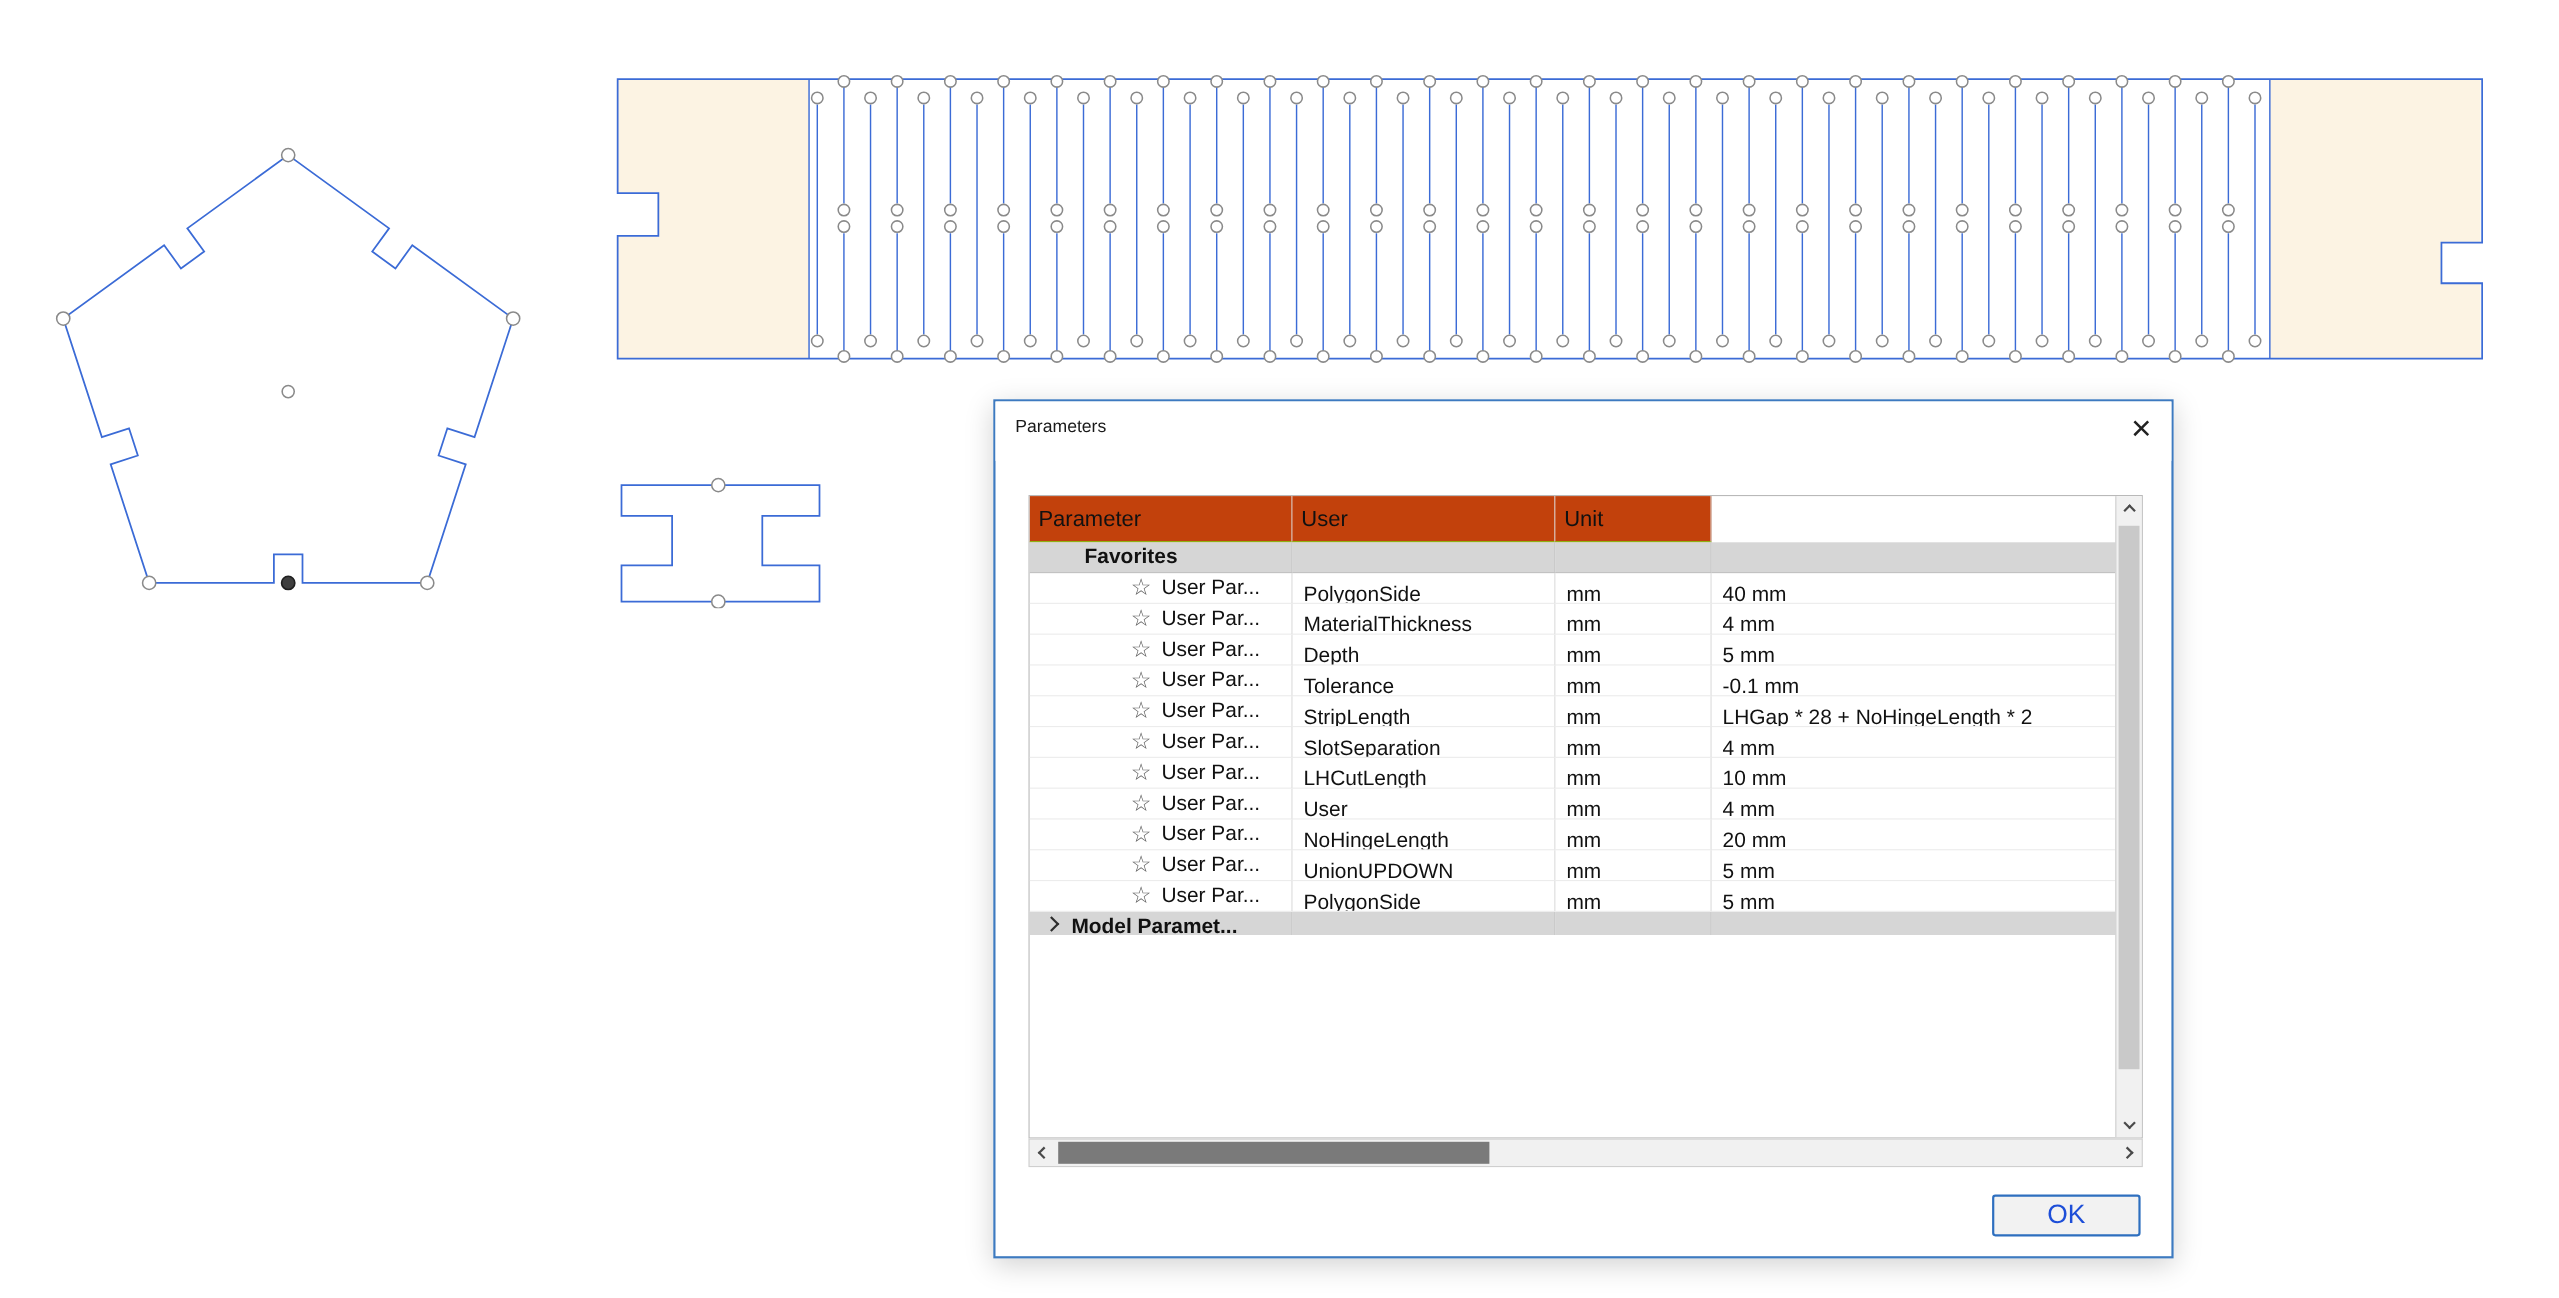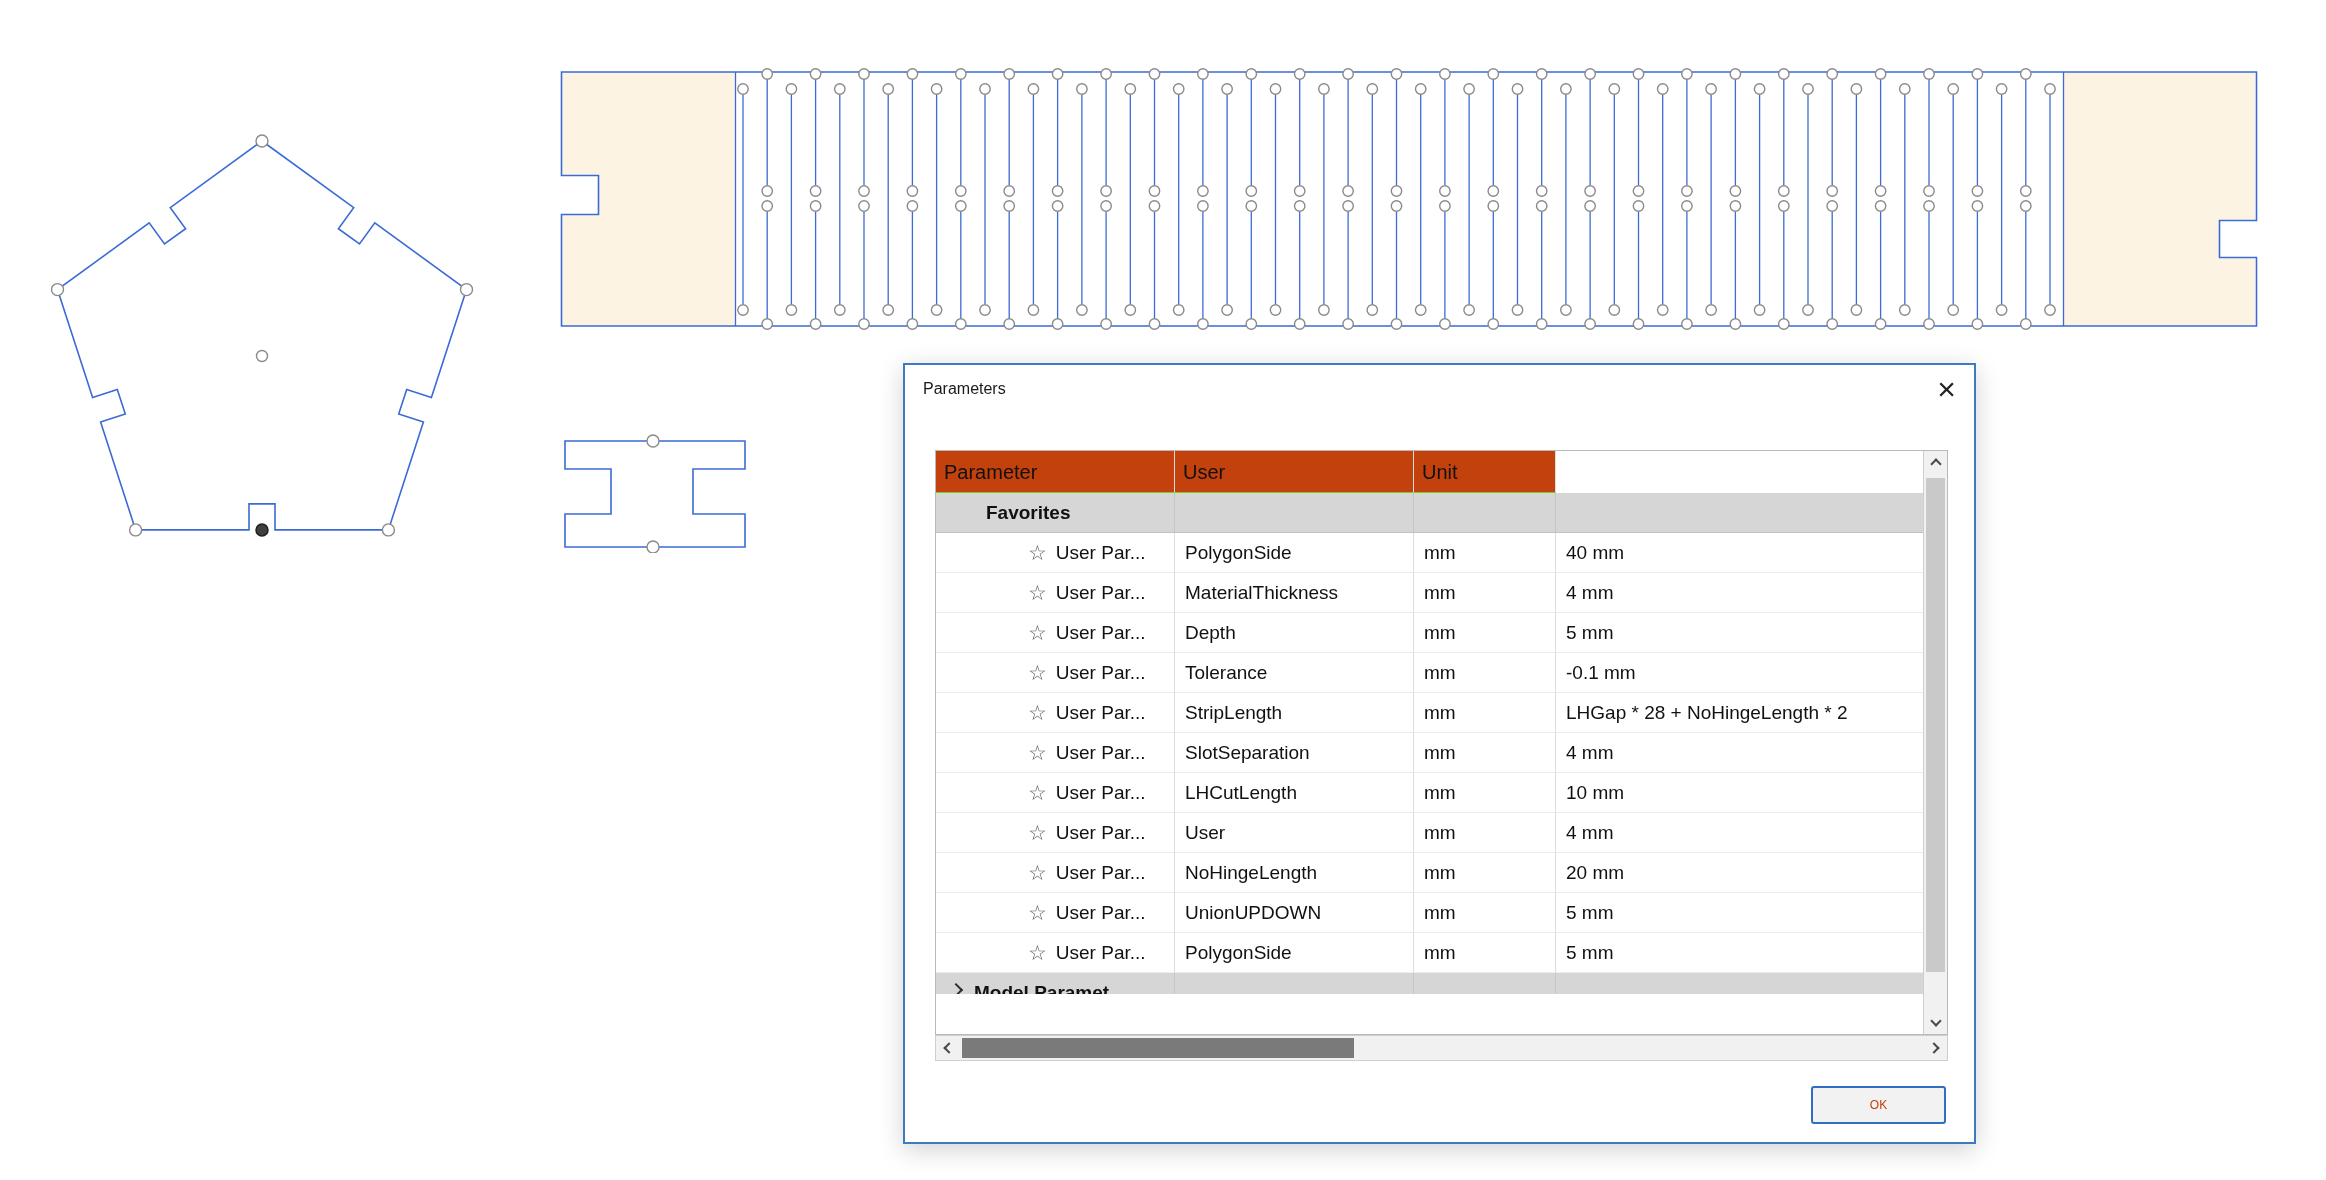--- a/index.html
+++ b/index.html
@@ -10,21 +10,21 @@
   
   .dialog{position:absolute;left:903px;top:363px;width:1073px;height:781px;
     background:#fff;border:2px solid #3d7ac0;box-shadow:0 6px 24px rgba(0,0,0,.18)}
   .titlebar{position:absolute;left:0;top:0;right:0;height:54px;background:#fff}
   .title{position:absolute;left:18px;top:15px;font-size:16px;color:#1a1a1a}
   .close{position:absolute;right:18px;top:6px;font-size:32px;line-height:36px;color:#222;cursor:pointer}
 
   .tablewrap{position:absolute;left:30px;top:85px;width:1013px;height:585px;
     border:1px solid #b9b9b9;background:#fff;overflow:hidden}
   .trow{display:grid;grid-template-columns:239px 239px 142px 368px;width:988px}
-  .cell{height:40px;line-height:40px;font-size:19px;padding-left:10px;
+  .cell{height:28px;line-height:40px;font-size:19px;padding-left:10px;
     border-right:1px solid #dcdcdc;border-bottom:1px solid #ececec;
     overflow:hidden;white-space:nowrap}
   .thead .cell{height:42px;line-height:42px;font-weight:normal;font-size:20px;
     padding-left:8px;border-bottom:1px solid #84cc16;background:#c2410c}
   .grouprow .cell{background:#d6d6d6;font-weight:bold;
     border-bottom:1px solid #c2c2c2;border-right:1px solid #c5c5c5}
   .grouprow .gc0{display:flex;align-items:center;padding-left:12px}
   .grouprow .fav0{padding-left:50px}
   .drow .c-param{display:flex;align-items:center;gap:9px;padding-left:92px}
   .star{font-size:21px;color:#5f5f5f;line-height:1}
@@ -54,21 +54,21 @@
   .varrow{position:absolute;left:0;width:100%;height:26px;display:flex;align-items:center;justify-content:center}
   .varrow.top{top:0}.varrow.bottom{bottom:0}
   .vthumb{position:absolute;left:2px;right:2px;top:27px;height:494px;background:#c9c9c9}
   .hscroll{position:absolute;left:30px;top:670px;width:1013px;height:26px;
     background:#f1f1f1;border:1px solid #cfcfcf}
   .harrow{position:absolute;top:0;width:26px;height:100%;display:flex;align-items:center;justify-content:center}
   .harrow.left{left:0}.harrow.right{right:0}
   .hthumb{position:absolute;left:26px;top:2px;bottom:2px;width:392px;background:#7a7a7a}
 
   .okbtn{position:absolute;right:28px;top:721px;width:135px;height:38px;
-    font-family:inherit;font-size:12px;color:#c2410c;background:#f2f2f2;
+    font-family:inherit;font-size:24px;color:#1d4ed8;background:#f2f2f2;
     border:2px solid #2e6fbf;border-radius:3px;cursor:pointer}
 </style>
 </head>
 <body>
 
 <svg id="pentagon-sketch" class="sketch" style="left:35px;top:128px" width="455" height="420" viewBox="0 0 455 420">
     <path d="M227.0 13.0 L318.7 79.6 L303.4 100.7 L324.5 116.0 L339.8 94.9 L431.5 161.6 L396.4 269.4 L371.7 261.4 L363.7 286.1 L388.4 294.1 L353.4 401.9 L240.0 401.9 L240.0 375.9 L214.0 375.9 L214.0 401.9 L100.6 401.9 L65.6 294.1 L90.3 286.1 L82.3 261.4 L57.6 269.4 L22.5 161.6 L114.2 94.9 L129.5 116.0 L150.6 100.7 L135.3 79.6 L227.0 13.0 Z" fill="none" stroke="#3b6bd6" stroke-width="1.6"></path>
     <circle cx="227.0" cy="13.0" r="6" fill="#fff" stroke="#8a8a8a" stroke-width="1.4"></circle>
     <circle cx="431.5" cy="161.6" r="6" fill="#fff" stroke="#8a8a8a" stroke-width="1.4"></circle>
     <circle cx="353.4" cy="401.9" r="6" fill="#fff" stroke="#8a8a8a" stroke-width="1.4"></circle>

